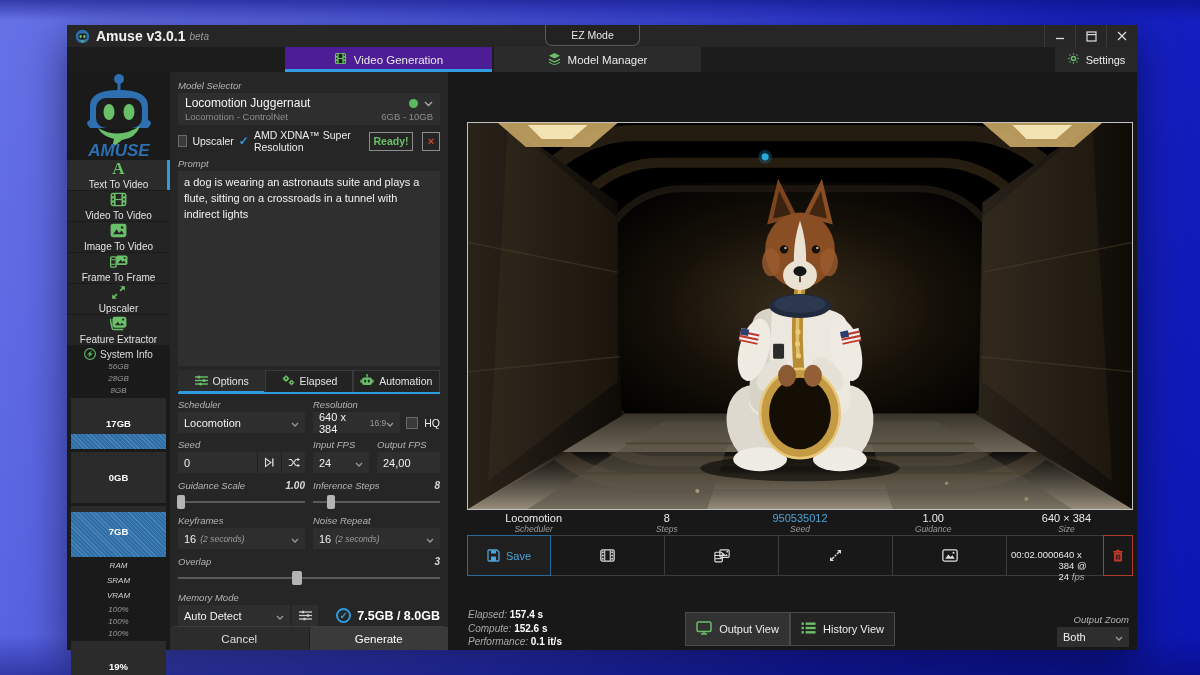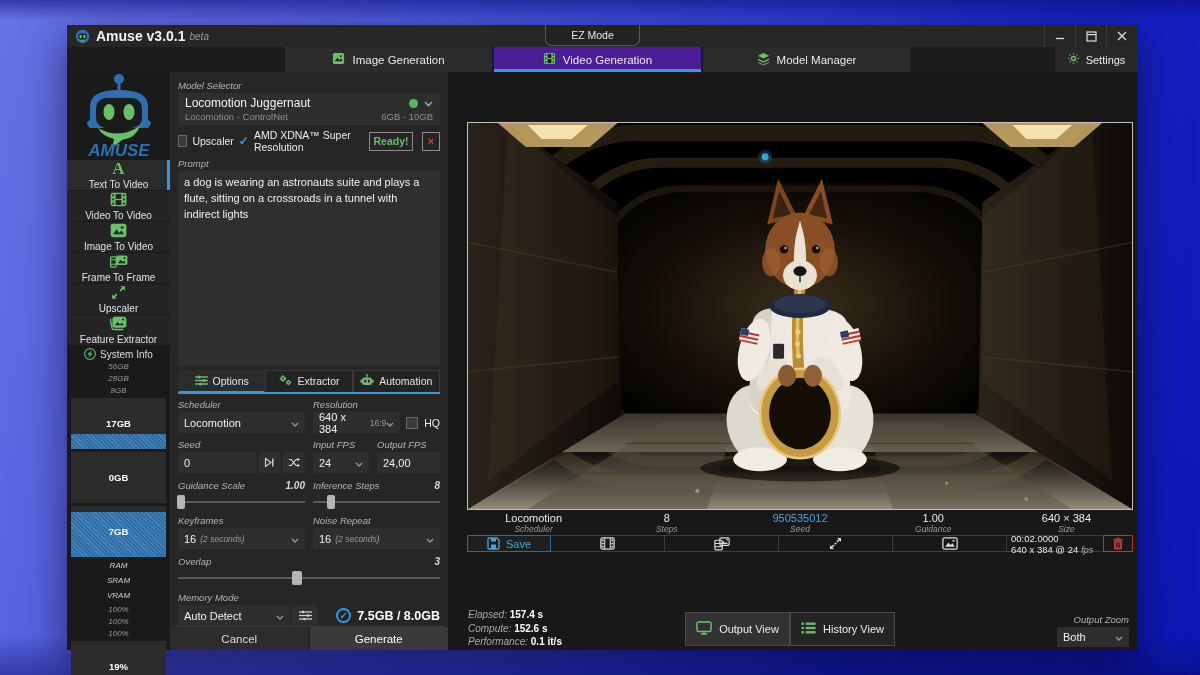--- a/index.html
+++ b/index.html
@@ -114,26 +114,26 @@
 
   
   .viewer { flex:1; background:#181818; position:relative; }
   .frame { position:absolute; left:19px; top:50px; width:666px; height:388px; border:1px solid #c2c2c2; background:#000; }
   .frame svg { display:block; width:100%; height:100%; }
   .inforow { position:absolute; left:19px; top:438px; width:666px; height:25px; display:flex; }
   .icol { flex:1; display:flex; flex-direction:column; align-items:center; justify-content:center; }
   .icol .val { font-size:11px; color:#ececec; }
   .icol .val.link { color:#4da3d8; cursor:pointer; }
   .icol .lbl { font-size:8.5px; font-style:italic; color:#9a9a9a; }
-  .actrow { position:absolute; left:19px; top:463px; width:666px; height:17px; display:flex; }
+  .actrow { position:absolute; left:19px; top:463px; width:666px; height:41px; display:flex; }
   .save-btn { width:84px; border:1px solid #2a6b9b; color:#4da3d8; display:flex; align-items:center; justify-content:center; gap:6px;
               font-size:11px; background:#1f1f1f; cursor:pointer; }
   .act-cell { flex:1; border:1px solid #3c3c3c; border-left:none; display:flex; align-items:center; justify-content:center; color:#dcdcdc; cursor:pointer; }
-  .time-cell { width:96px; border-top:1px solid #3c3c3c; border-bottom:1px solid #3c3c3c; padding:1px 4px; display:flex;
-               flex-direction:column; justify-content:center; }
+  .time-cell { width:96px; border-top:1px solid #3c3c3c; border-bottom:1px solid #3c3c3c; padding:13px 4px; display:flex;
+               flex-direction:row; justify-content:center; }
   .time-cell .t1 { font-size:9.5px; color:#e8e8e8; }
   .time-cell .t2 { font-size:9.5px; color:#e8e8e8; }
   .time-cell .t2 i { color:#b0b0b0; }
   .trash-btn { width:30px; border:1px solid #b03a2a; display:flex; align-items:center; justify-content:center; color:#c0392b; cursor:pointer; }
   .stats { position:absolute; left:20px; top:536px; }
   .stat-line { font-size:10px; line-height:13.5px; }
   .stat-line .sl { font-style:italic; color:#a8a8a8; }
   .stat-line .sv { color:#fff; font-weight:bold; }
   .viewbtns { position:absolute; left:237px; top:540px; display:flex; height:34px; }
   .viewbtn { width:105px; display:flex; align-items:center; justify-content:center; gap:7px; font-size:11px; color:#ececec;
@@ -178,30 +178,20 @@
       <div class="win-btn">
         <svg width="10" height="10" viewBox="0 0 10 10">
             <path d="M1 1 L9 9 M9 1 L1 9" stroke="currentColor" stroke-width="1.3"></path>
           </svg>
       </div>
     </div>
   </div>
 
   <div class="tabrow">
     <div class="spacer-l"></div>
-    <div class="main-tab">
-      <span class="tic">
-        <svg width="13" height="13" viewBox="0 0 14 14">
-            <rect x="1" y="1" width="12" height="12" rx="2" fill="currentColor"></rect>
-            <path d="M3 10 L6 6 L8 9 L10 7 L11.5 10 Z" fill="#1c1c1c"></path>
-            <circle cx="9.5" cy="4.5" r="1.1" fill="#1c1c1c"></circle>
-          </svg>
-      </span>
-      <span>Image Generation</span>
-    </div>
     <div class="main-tab active">
       <span class="tic">
         <svg width="13" height="13" viewBox="0 0 14 14">
             <rect x="1" y="1" width="12" height="12" rx="2" fill="currentColor"></rect>
             <rect x="5" y="2" width="4" height="4.4" fill="#1c1c1c"></rect>
             <rect x="5" y="7.6" width="4" height="4.4" fill="#1c1c1c"></rect>
             <rect x="2.2" y="2.5" width="1.4" height="1.6" fill="#1c1c1c"></rect>
             <rect x="2.2" y="6.2" width="1.4" height="1.6" fill="#1c1c1c"></rect>
             <rect x="2.2" y="9.9" width="1.4" height="1.6" fill="#1c1c1c"></rect>
             <rect x="10.4" y="2.5" width="1.4" height="1.6" fill="#1c1c1c"></rect>
@@ -414,21 +404,21 @@
           <span class="tic">
             <svg width="14" height="12" viewBox="0 0 14 12">
                 <circle cx="5" cy="4.5" r="2.6" fill="currentColor"></circle>
                 <circle cx="5" cy="4.5" r="1" fill="#232323"></circle>
                 <path d="M5 0.8 L5.9 2.2 L4.1 2.2 Z M5 8.2 L4.1 6.8 L5.9 6.8 Z M1.3 4.5 L2.7 3.6 L2.7 5.4 Z M8.7 4.5 L7.3 5.4 L7.3 3.6 Z" fill="currentColor"></path>
                 <circle cx="10.5" cy="8.5" r="2.2" fill="currentColor"></circle>
                 <circle cx="10.5" cy="8.5" r="0.8" fill="#232323"></circle>
                 <path d="M10.5 5.4 L11.3 6.6 L9.7 6.6 Z M10.5 11.6 L9.7 10.4 L11.3 10.4 Z M7.4 8.5 L8.6 7.7 L8.6 9.3 Z M13.6 8.5 L12.4 9.3 L12.4 7.7 Z" fill="currentColor"></path>
               </svg>
           </span>
-          <span>Extractor</span>
+          <span>Elapsed</span>
         </div>
         <div class="subtab">
           <span class="tic">
             <svg width="14" height="12" viewBox="0 0 14 12">
                 <rect x="2" y="3.5" width="10" height="7.5" rx="2.5" fill="currentColor"></rect>
                 <ellipse cx="5.2" cy="7" rx="1.1" ry="1.6" fill="#232323"></ellipse>
                 <ellipse cx="8.8" cy="7" rx="1.1" ry="1.6" fill="#232323"></ellipse>
                 <line x1="7" y1="1.2" x2="7" y2="3.5" stroke="currentColor" stroke-width="1.2"></line>
                 <circle cx="7" cy="1" r="0.9" fill="currentColor"></circle>
                 <rect x="0.4" y="5.5" width="1.4" height="3.4" rx="0.7" fill="currentColor"></rect>

